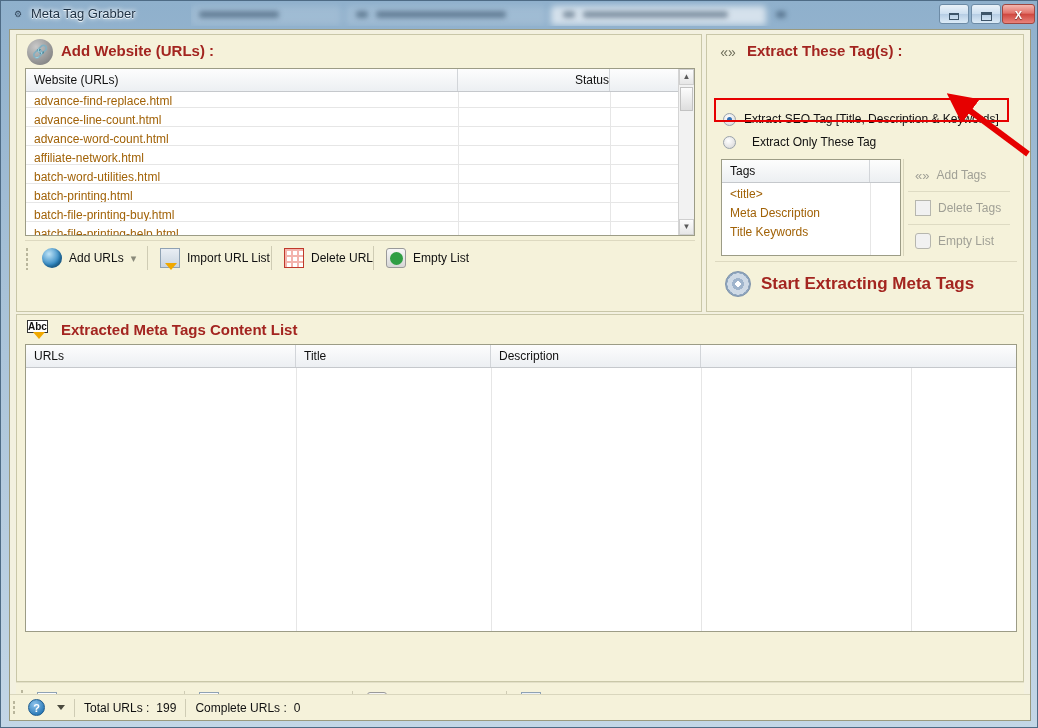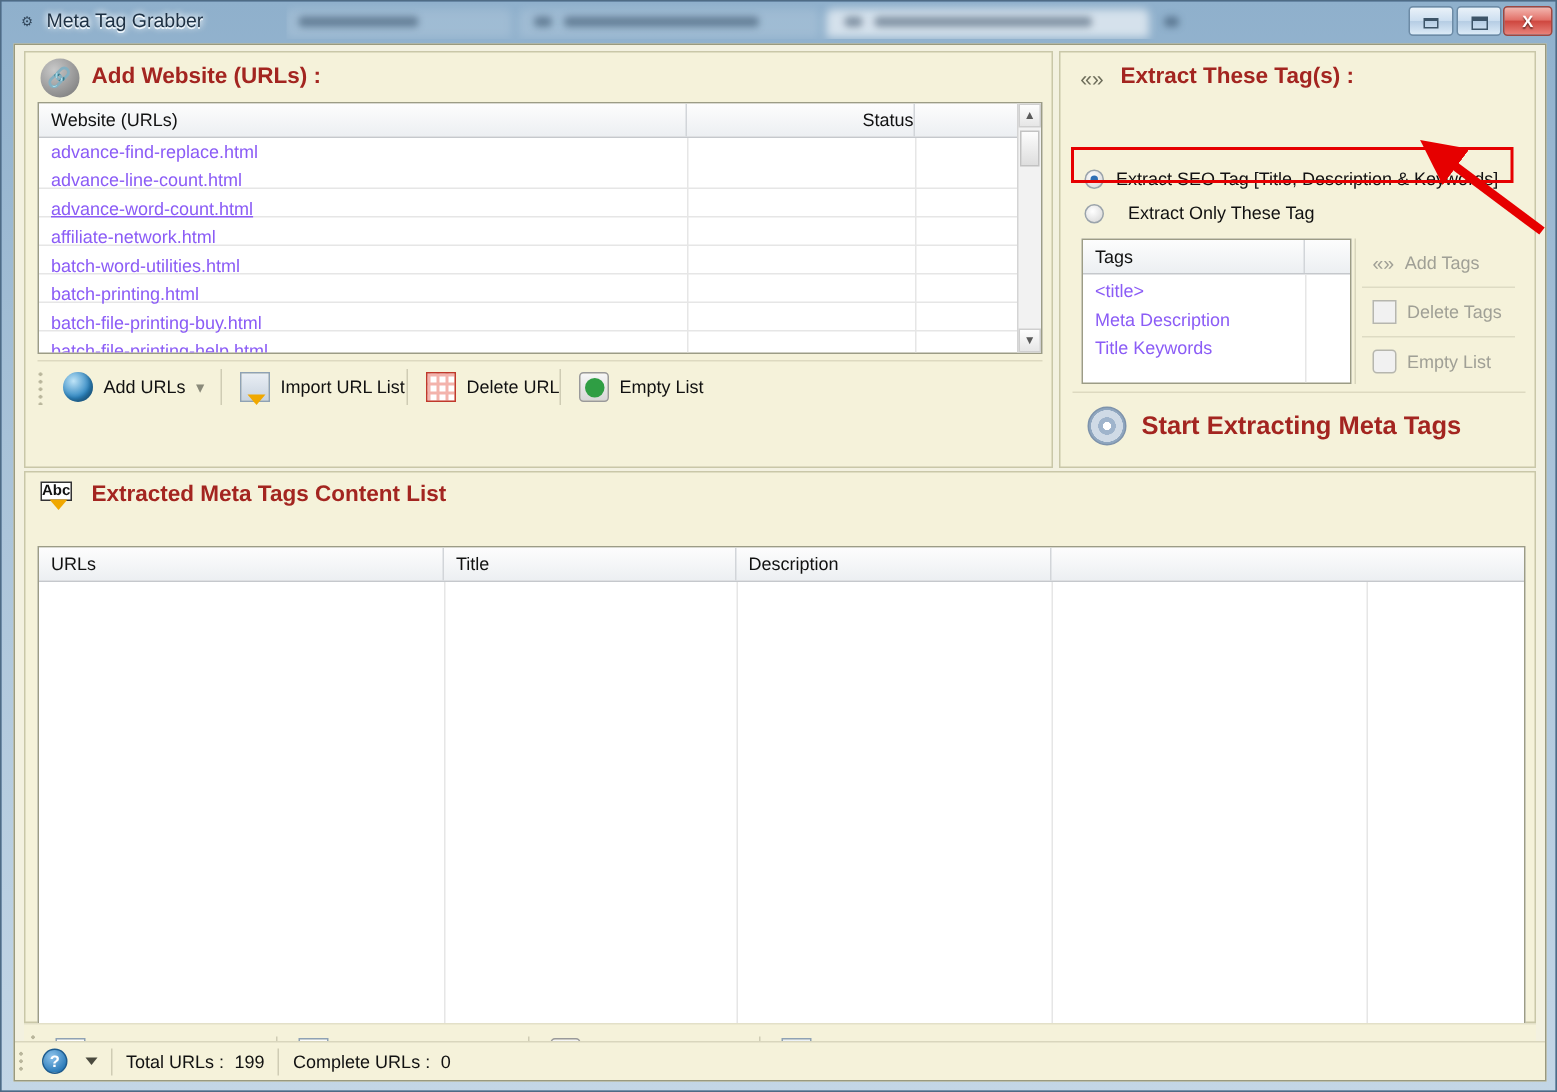--- a/index.html
+++ b/index.html
@@ -81,22 +81,22 @@
   .grid-hd { position:absolute; left:0; top:0; right:0; height:23px;
     background:linear-gradient(180deg,#fdfdfd,#eceff2);
     border-bottom:1px solid #c5c8cc; }
   .gcol {
     position:absolute; top:0; height:22px; line-height:22px;
     padding-left:8px; font-size:12px; color:#111;
     border-right:1px solid #d2d5d9;
     white-space:nowrap; overflow:hidden;
   }
   .grow {
-    position:absolute; left:0; right:0; height:34px; line-height:19px;
-    padding-left:8px; font-size:12px; color:#8b5cf6;
+    position:absolute; left:0; right:0; height:16px; line-height:19px;
+    padding-left:8px; font-size:12px; color:#a16207;
     border-bottom:1px solid #e6e6e6;
     white-space:nowrap; overflow:hidden;
   }
   .vline { position:absolute; top:23px; bottom:0; width:1px; background:#e6e6e6; }
   
   .vscroll { position:absolute; top:0; right:0; width:16px; bottom:0;
     background:#f2f2f2; border-left:1px solid #d4d4d4; }
   .sbtn { position:absolute; left:0; width:15px; height:16px;
     background:linear-gradient(180deg,#fdfdfd,#e6e6e6);
     border:1px solid #cfcfcf; color:#5a5a5a; font-size:8px; text-align:center; line-height:14px; }
@@ -210,21 +210,21 @@
         <div class="grid-hd">
           <div class="gcol" style="left:0; width:432px;">Website (URLs)</div>
           <div class="gcol" style="left:432px; width:152px;text-align:right;">Status</div>
           <div class="gcol" style="left:584px; width:69px;"></div>
         </div>
         <div class="vline" style="left:432px;"></div>
         <div class="vline" style="left:584px;"></div>
 
         <div class="grow" style="top:23px;">advance-find-replace.html</div>
         <div class="grow" style="top:42px;">advance-line-count.html</div>
-        <div class="grow" style="top:61px;text-decoration:underline;">advance-word-count.html</div>
+        <div class="grow" style="top:61px;">advance-word-count.html</div>
         <div class="grow" style="top:80px;">affiliate-network.html</div>
         <div class="grow" style="top:99px;">batch-word-utilities.html</div>
         <div class="grow" style="top:118px;">batch-printing.html</div>
         <div class="grow" style="top:137px;">batch-file-printing-buy.html</div>
         <div class="grow" style="top:156px;">batch-file-printing-help.html</div>
 
         <div class="vscroll">
           <div class="sbtn" style="top:0;">▲</div>
           <div class="sthumb" style="top:18px; height:24px;"></div>
           <div class="sbtn" style="bottom:0;">▼</div>
@@ -321,21 +321,21 @@
 
     <div class="panel" style="left:6px; top:284px; width:1008px; height:368px;">
       <div class="panel-hd">
         <div style="position:absolute;left:10px;top:4px;">
           <span class="ic-abc">Abc</span>
           <span class="arrow-down" style="position:absolute;left:6px;bottom:-4px;border-top-color:#f0a800;"></span>
         </div>
         <div class="panel-title" style="left:44px; top:6px;">Extracted Meta Tags Content List</div>
       </div>
 
-      <div class="grid" style="left:8px; top:29px; width:992px; height:330px;margin-top:20px;">
+      <div class="grid" style="left:8px; top:29px; width:992px; height:288px;">
         <div class="grid-hd">
           <div class="gcol" style="left:0; width:270px;">URLs</div>
           <div class="gcol" style="left:270px; width:195px;">Title</div>
           <div class="gcol" style="left:465px; width:210px;">Description</div>
           <div class="gcol" style="left:885px; width:105px; border-right:none;"></div>
         </div>
         <div class="vline" style="left:270px;"></div>
         <div class="vline" style="left:465px;"></div>
         <div class="vline" style="left:675px;"></div>
         <div class="vline" style="left:885px;"></div>

